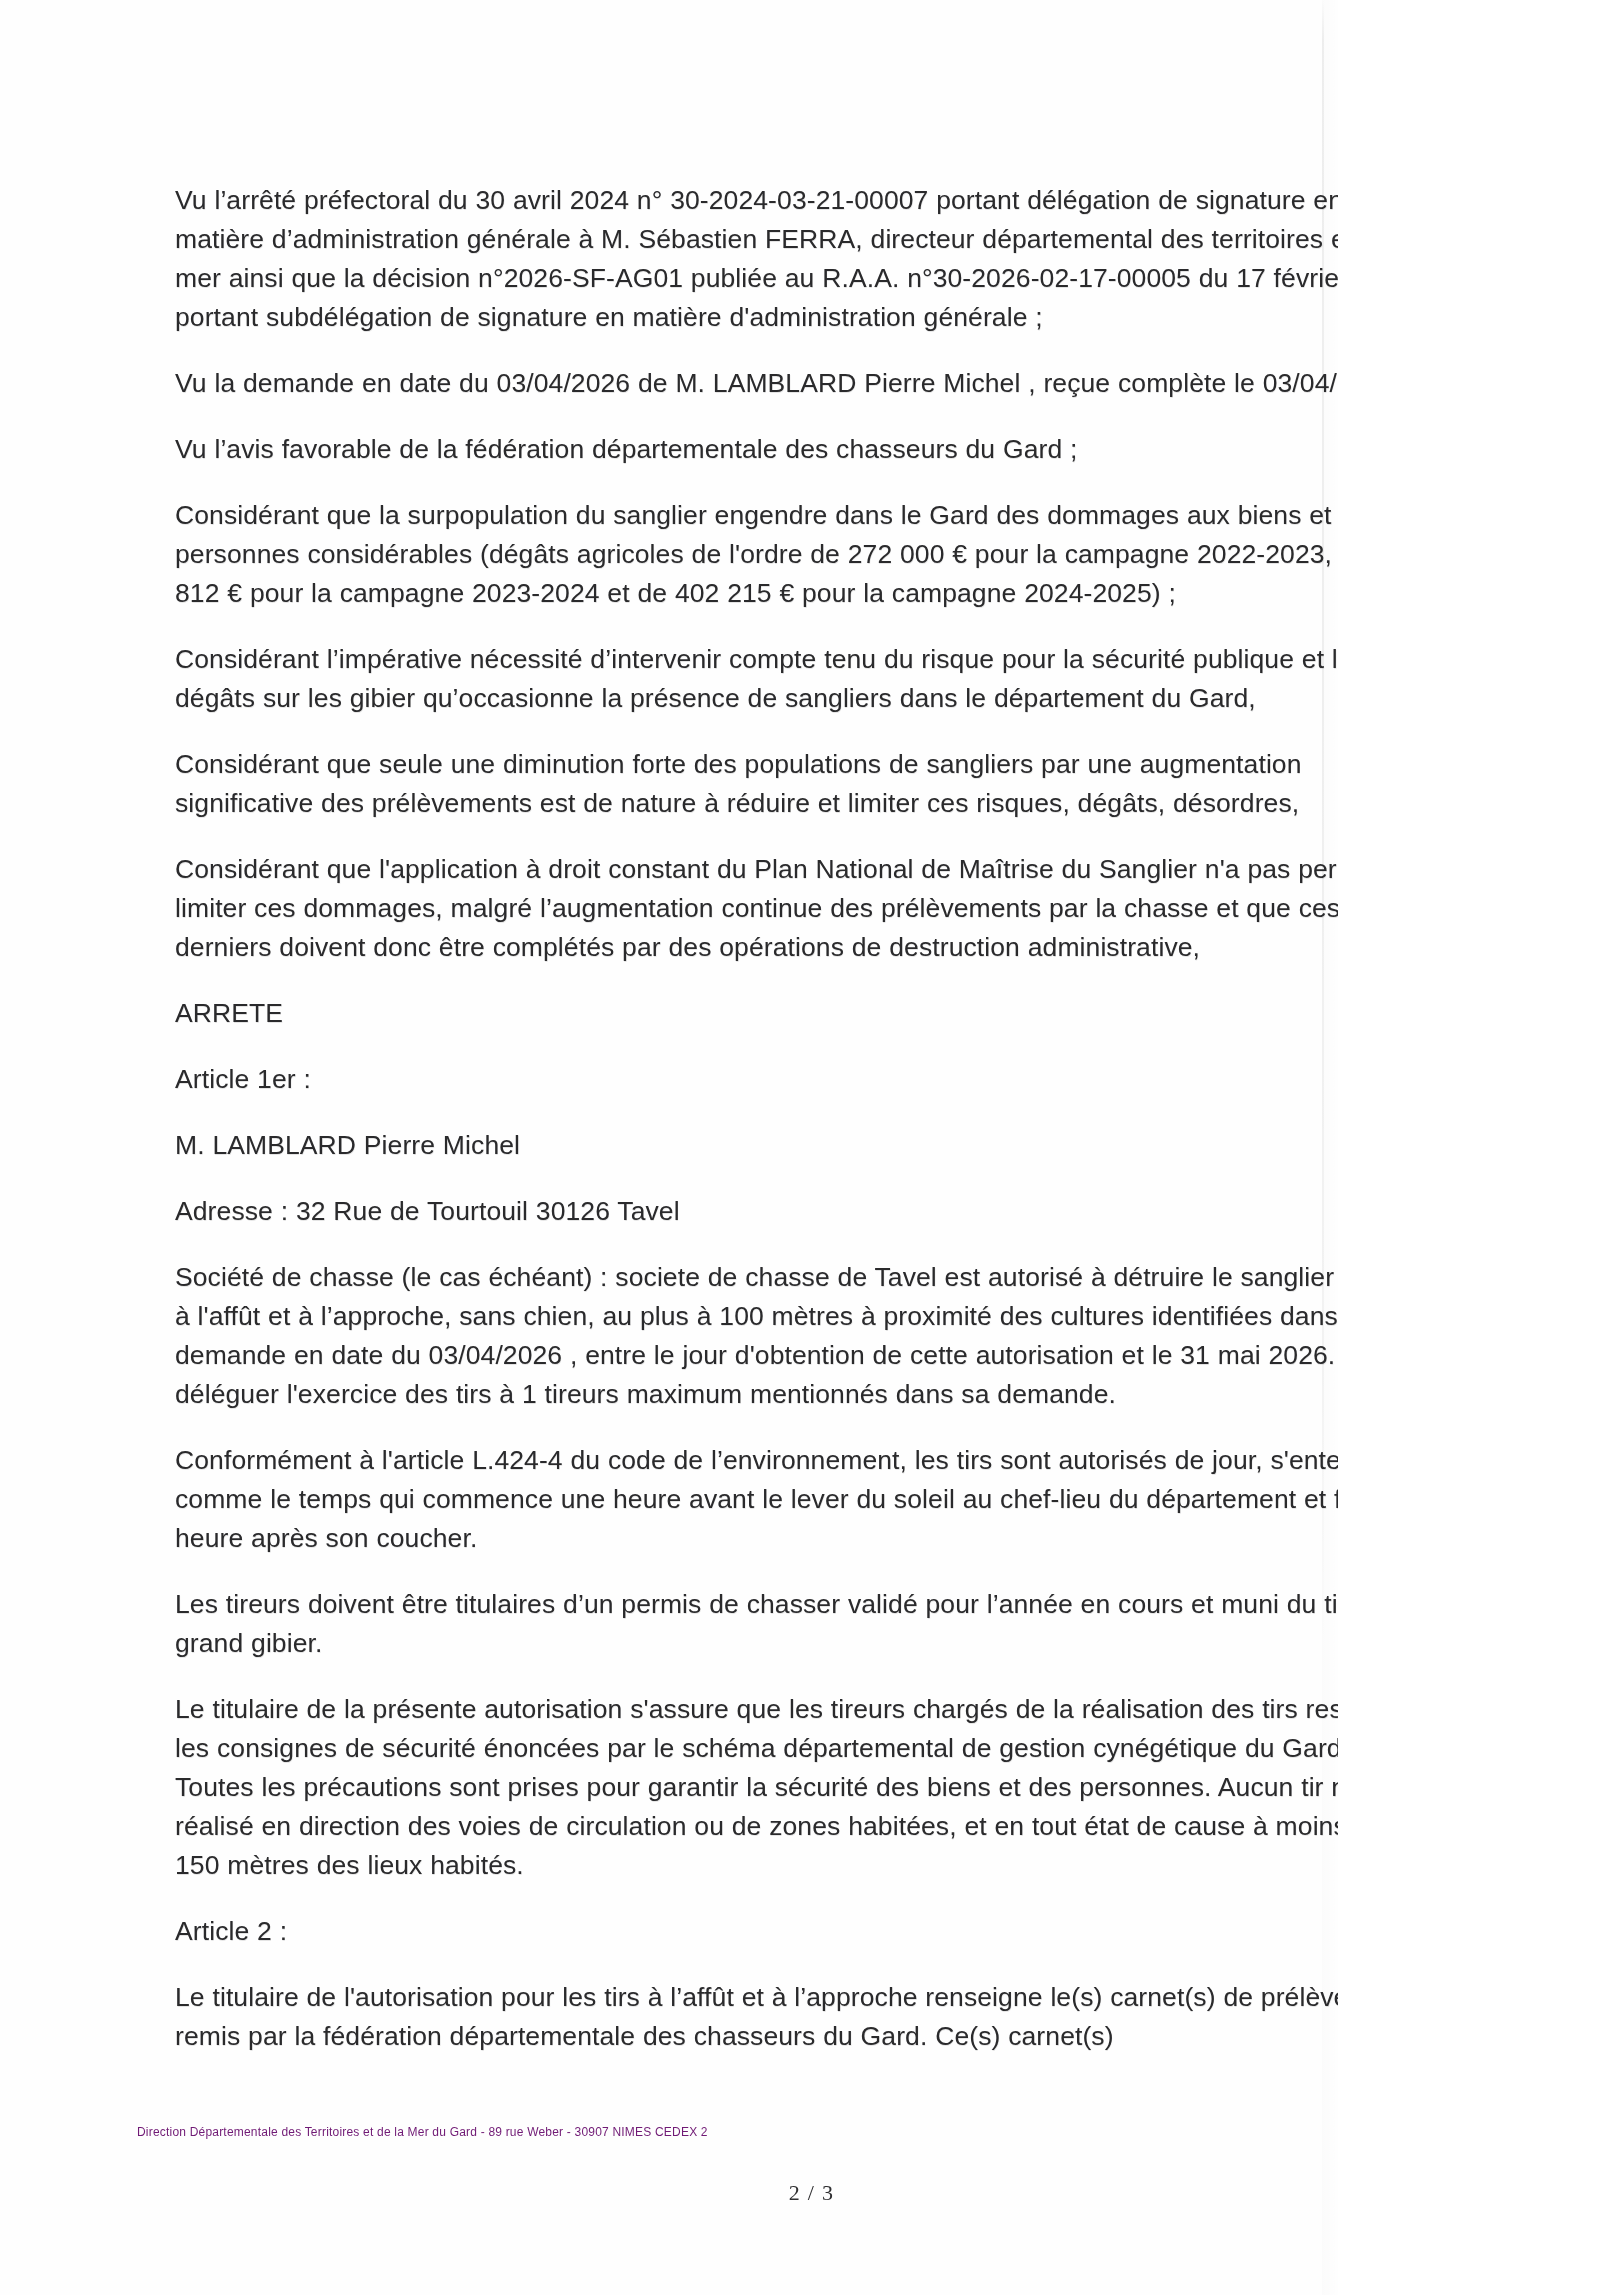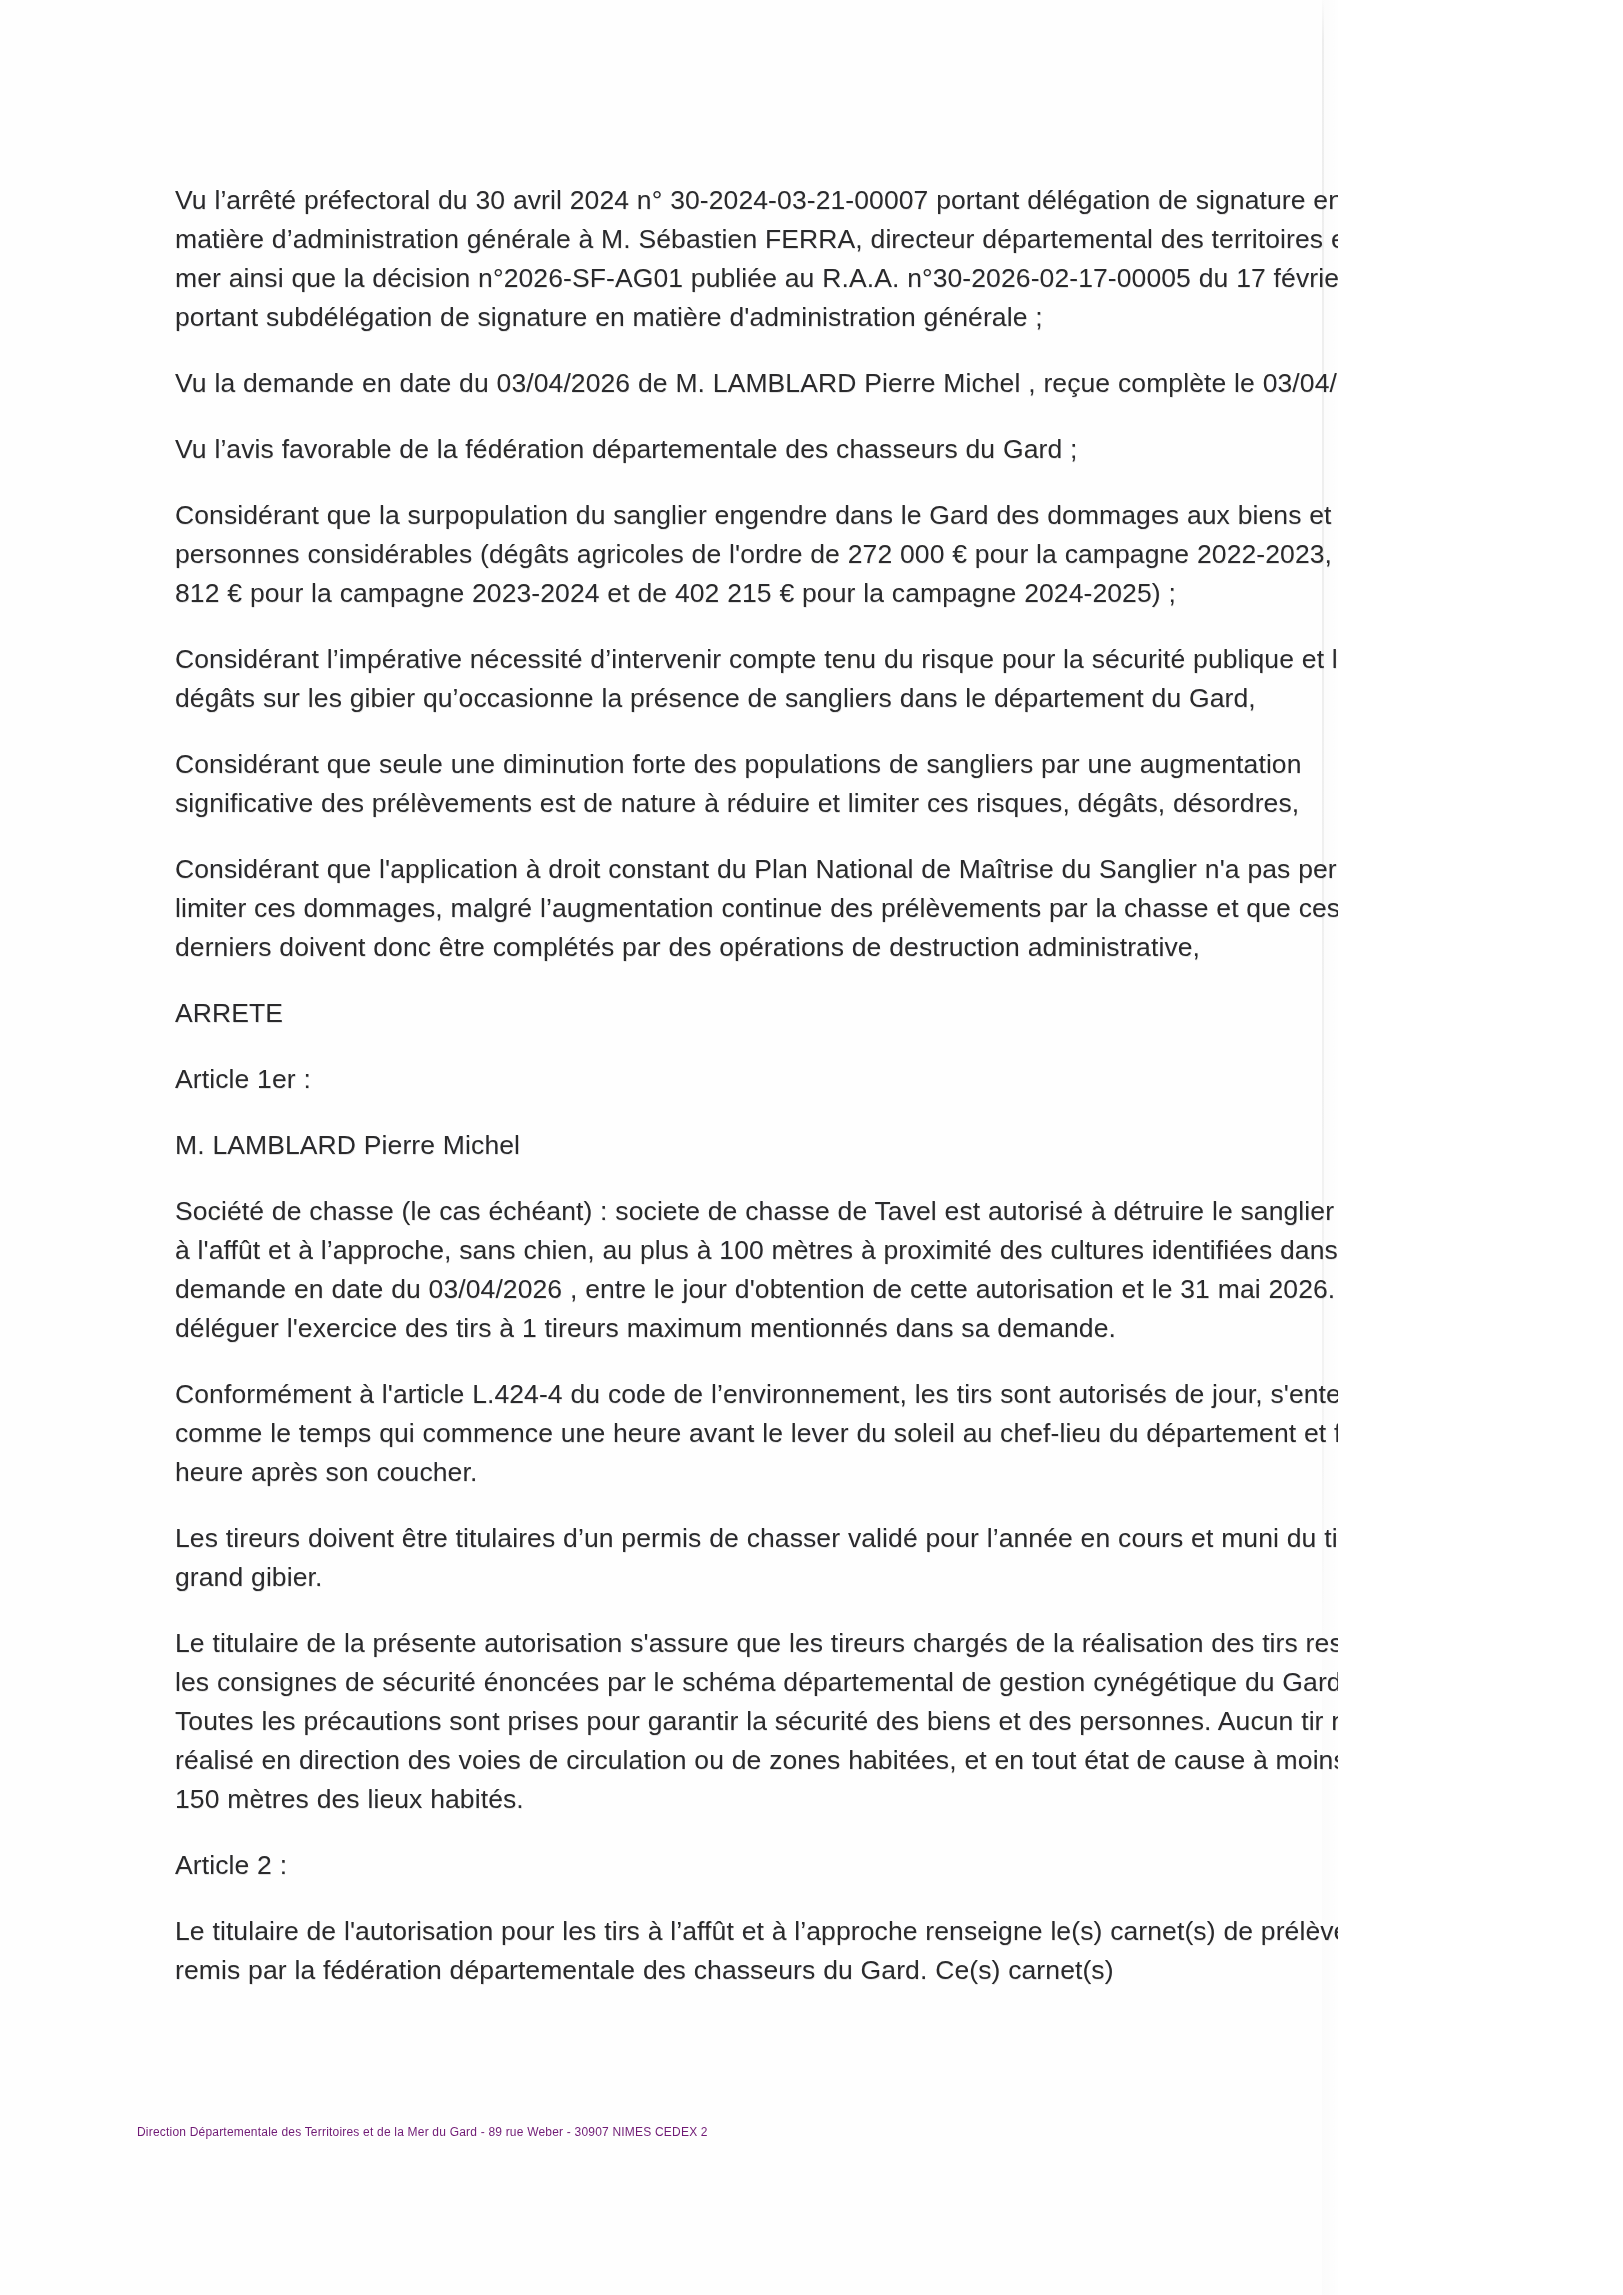--- a/index.html
+++ b/index.html
@@ -109,33 +109,35 @@
 
     <p class="para">Considérant que l'application à droit constant du Plan National de Maîtrise du Sanglier n'a pas permis de limiter ces dommages, malgré l’augmentation continue des prélèvements par la chasse et que ces derniers doivent donc être complétés par des opérations de destruction administrative,</p>
 
 
     <p class="para">ARRETE</p>
 
     <p class="para">Article 1er :</p>
 
     <p class="para">M. LAMBLARD Pierre Michel</p>
 
+    <p class="para">Adresse : 32 Rue de Tourtouil 30126 Tavel</p>
 
     <p class="para">Société de chasse (le cas échéant) : societe de chasse de Tavel est autorisé à détruire le sanglier par tir à l'affût et à l’approche, sans chien, au plus à 100 mètres à proximité des cultures identifiées dans sa demande en date du 03/04/2026 , entre le jour d'obtention de cette autorisation et le 31 mai 2026. Il peut déléguer l'exercice des tirs à 1 tireurs maximum mentionnés dans sa demande.</p>
 
     <p class="para">Conformément à l'article L.424-4 du code de l’environnement, les tirs sont autorisés de jour, s'entendant comme le temps qui commence une heure avant le lever du soleil au chef-lieu du département et finit une heure après son coucher.</p>
 
     <p class="para">Les tireurs doivent être titulaires d’un permis de chasser validé pour l’année en cours et muni du timbre grand gibier.</p>
 
 
     <p class="para">Le titulaire de la présente autorisation s'assure que les tireurs chargés de la réalisation des tirs respectent les consignes de sécurité énoncées par le schéma départemental de gestion cynégétique du Gard. Toutes les précautions sont prises pour garantir la sécurité des biens et des personnes. Aucun tir ne sera réalisé en direction des voies de circulation ou de zones habitées, et en tout état de cause à moins de 150 mètres des lieux habités.</p>
 
     <p class="para">Article 2 :</p>
 
     <p class="para">Le titulaire de l'autorisation pour les tirs à l’affût et à l’approche renseigne le(s) carnet(s) de prélèvement remis par la fédération départementale des chasseurs du Gard. Ce(s) carnet(s)</p>
 
   </div>
 
   <div class="footer-rule">Direction Départementale des Territoires et de la Mer du Gard - 89 rue Weber - 30907 NIMES CEDEX 2</div>
 
+  <div class="page-number">2 / 3</div>
 
 </div>
 
 
 </body></html>

